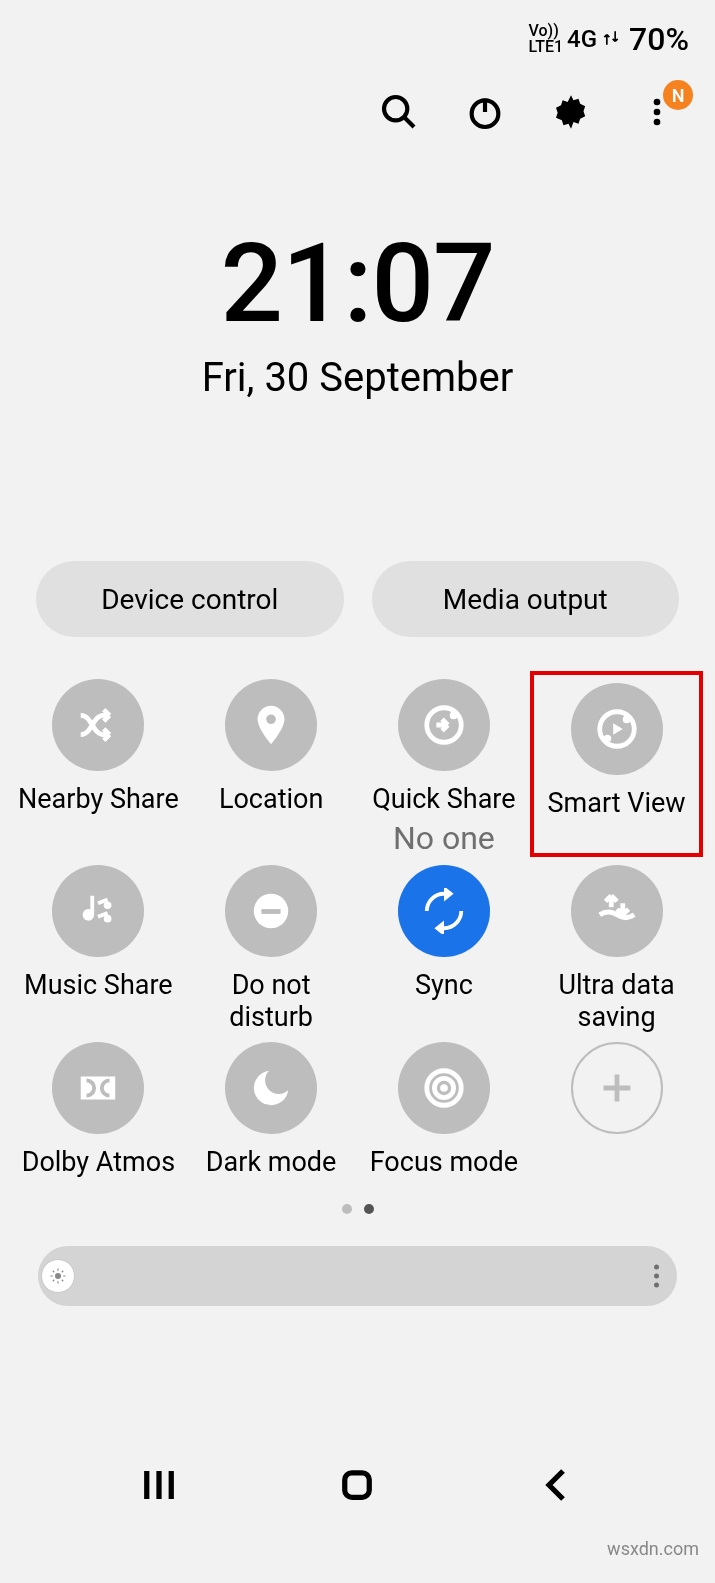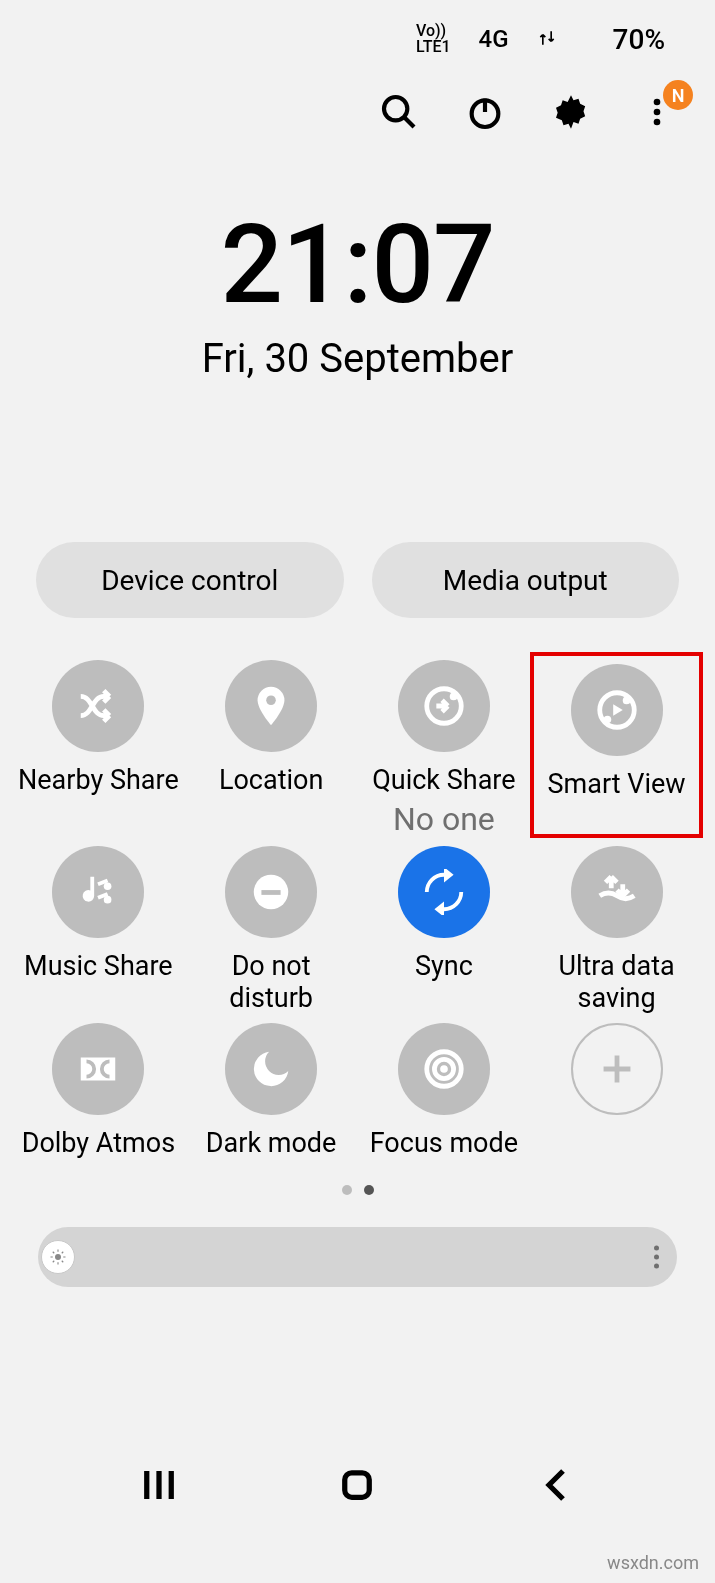--- a/index.html
+++ b/index.html
@@ -10,50 +10,50 @@
     color: #000;
     position: relative;
     overflow: hidden;
   }
 
   
   .status-bar {
     display: flex;
     align-items: center;
     justify-content: flex-end;
-    gap: 28px;
+    gap: 4px;
     padding: 18px 22px 0 22px;
     height: 60px;
     font-size: 26px;
     font-weight: 500;
     color: #000;
   }
   .status-bar svg, .status-bar .txt { flex-shrink: 0; }
-  .status-bar .txt { font-size: 28px; }
+  .status-bar .txt { font-size: 32px; }
 
   
   .action-bar {
     display: flex;
     align-items: center;
     justify-content: flex-end;
     gap: 42px;
     padding: 30px 36px 0 36px;
   }
   .action-bar .act { width: 44px; height: 44px; display:flex; align-items:center; justify-content:center; position:relative; }
   .action-bar svg { width: 40px; height: 40px; }
   .more-dot-badge {
     position:absolute; top:-10px; right:-14px;
     width:30px; height:30px; border-radius:50%;
     background:#f5821f; color:#fff;
     display:flex; align-items:center; justify-content:center;
     font-size:18px; font-weight:600;
   }
 
   
-  .clock-area { text-align:center; margin-top:66px; }
+  .clock-area { text-align:center; margin-top:85px; }
   .clock { font-size: 110px; font-weight: 500; letter-spacing: -1px; }
   .date  { font-size: 40px; margin-top: 6px; }
 
   
   .pill-row {
     display:flex; gap: 28px; justify-content:center; margin-top: 160px; padding: 0 36px;
   }
   .pill {
     flex:1; height:76px; border-radius:40px;
     background:#e0e0e0;
@@ -112,21 +112,21 @@
   
   .nav-bar {
     position:absolute; bottom:68px; left:0; right:0;
     display:flex; justify-content:space-around; align-items:center;
     padding: 0 60px;
   }
   .nav-btn { width:60px; height:60px; display:flex; align-items:center; justify-content:center; }
   .nav-btn svg { width:42px; height:42px; }
 
   .watermark {
-    position:absolute; bottom:10px; right:16px;
+    position:absolute; bottom:24px; right:16px;
     font-size:18px; color:#888;
   }
 </style>
 </head>
 <body>
 
 <div class="status-bar">
   <span>
     <svg viewBox="0 0 24 24">
         <rect x="3" y="4" width="18" height="14" rx="2" fill="none" stroke="#000" stroke-width="2"></rect>

